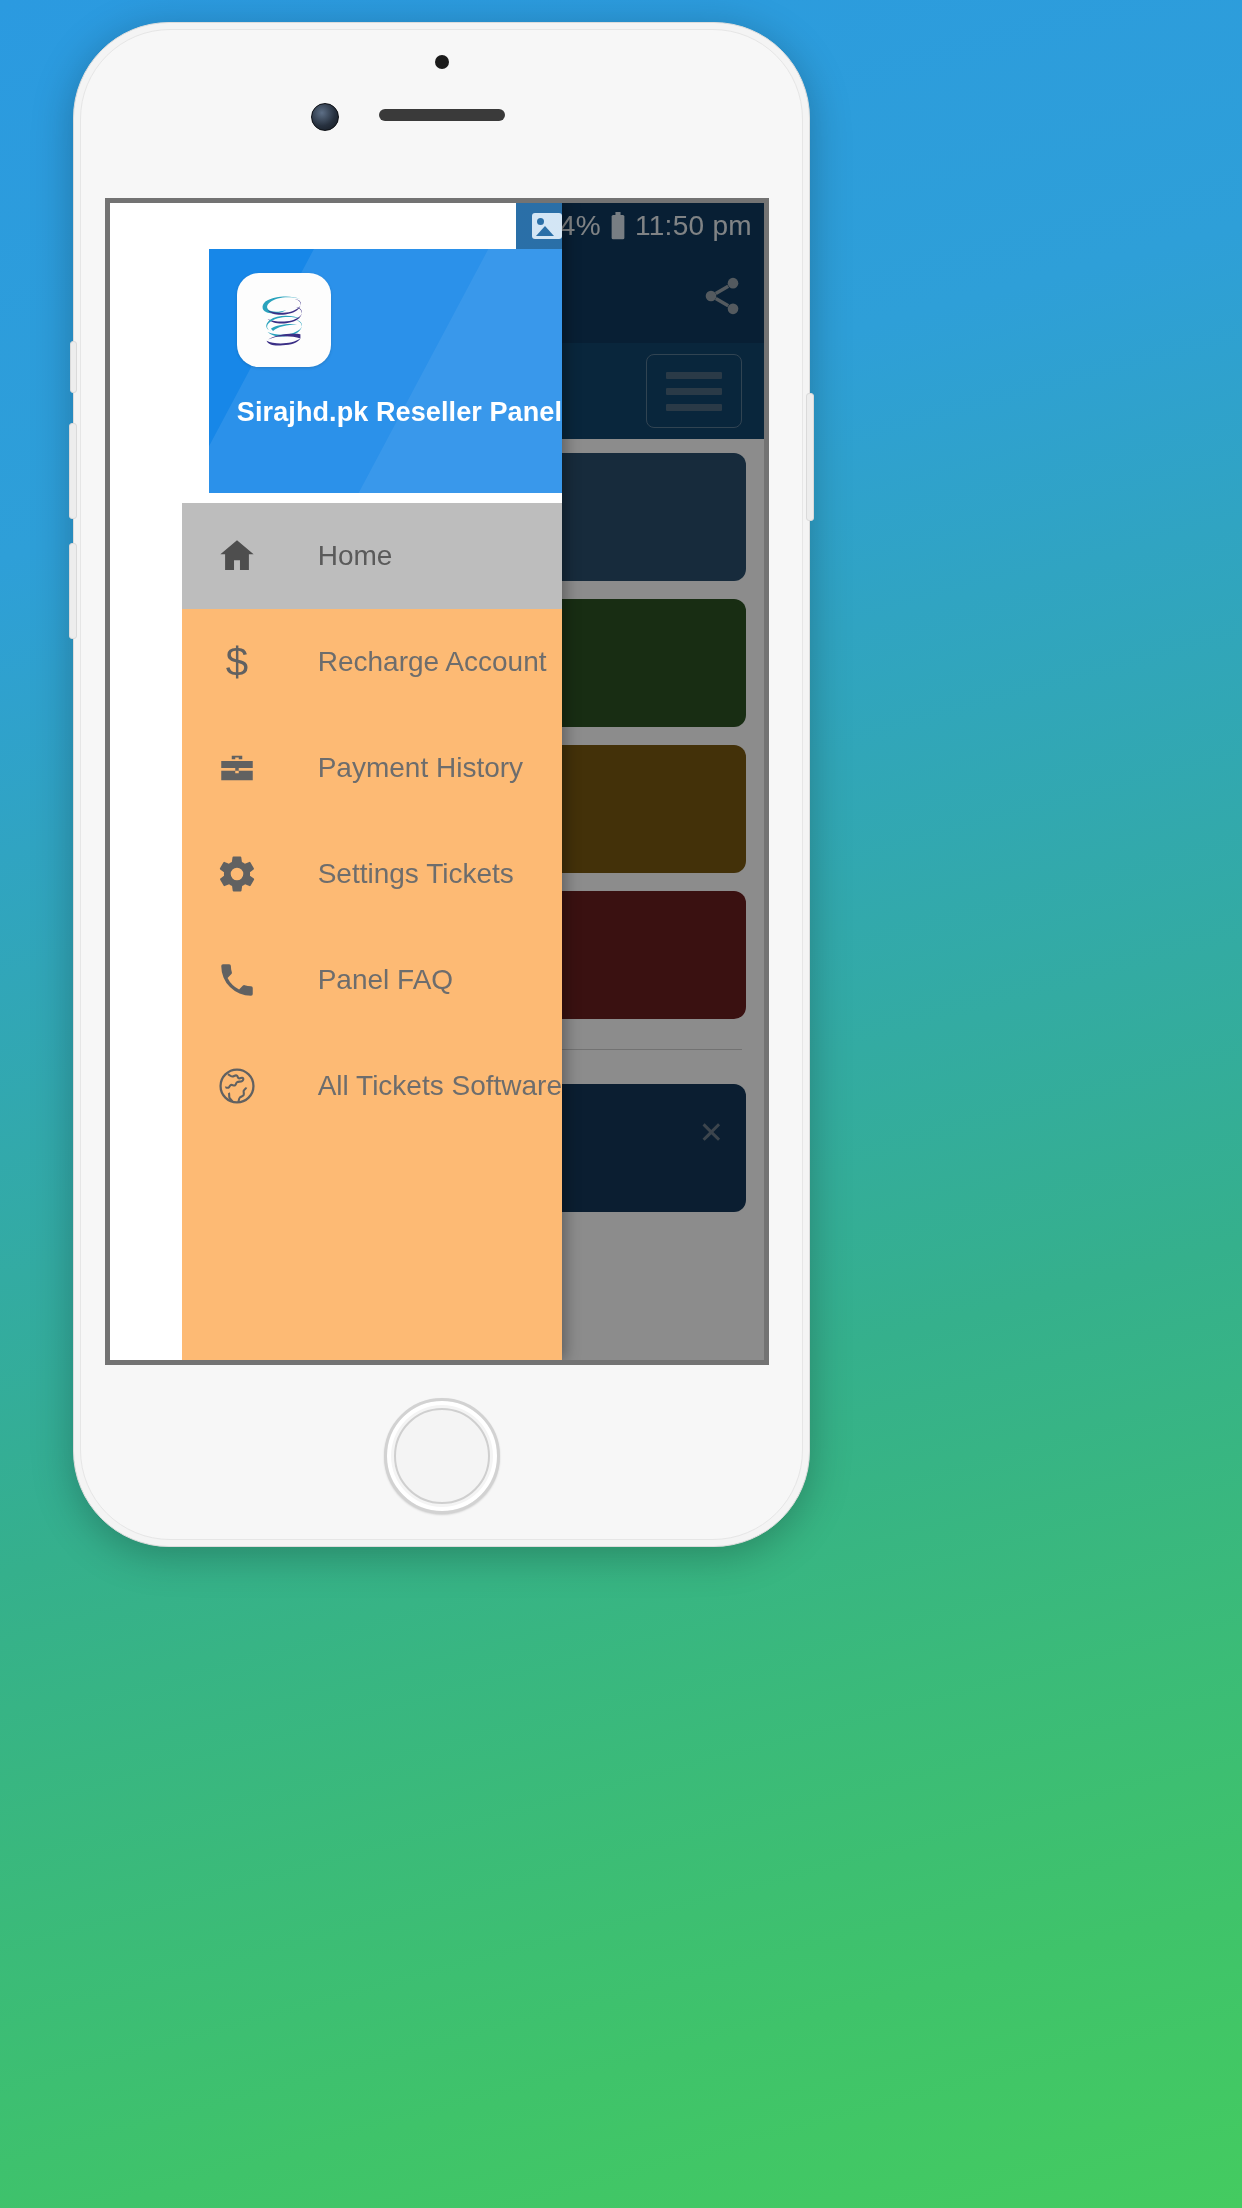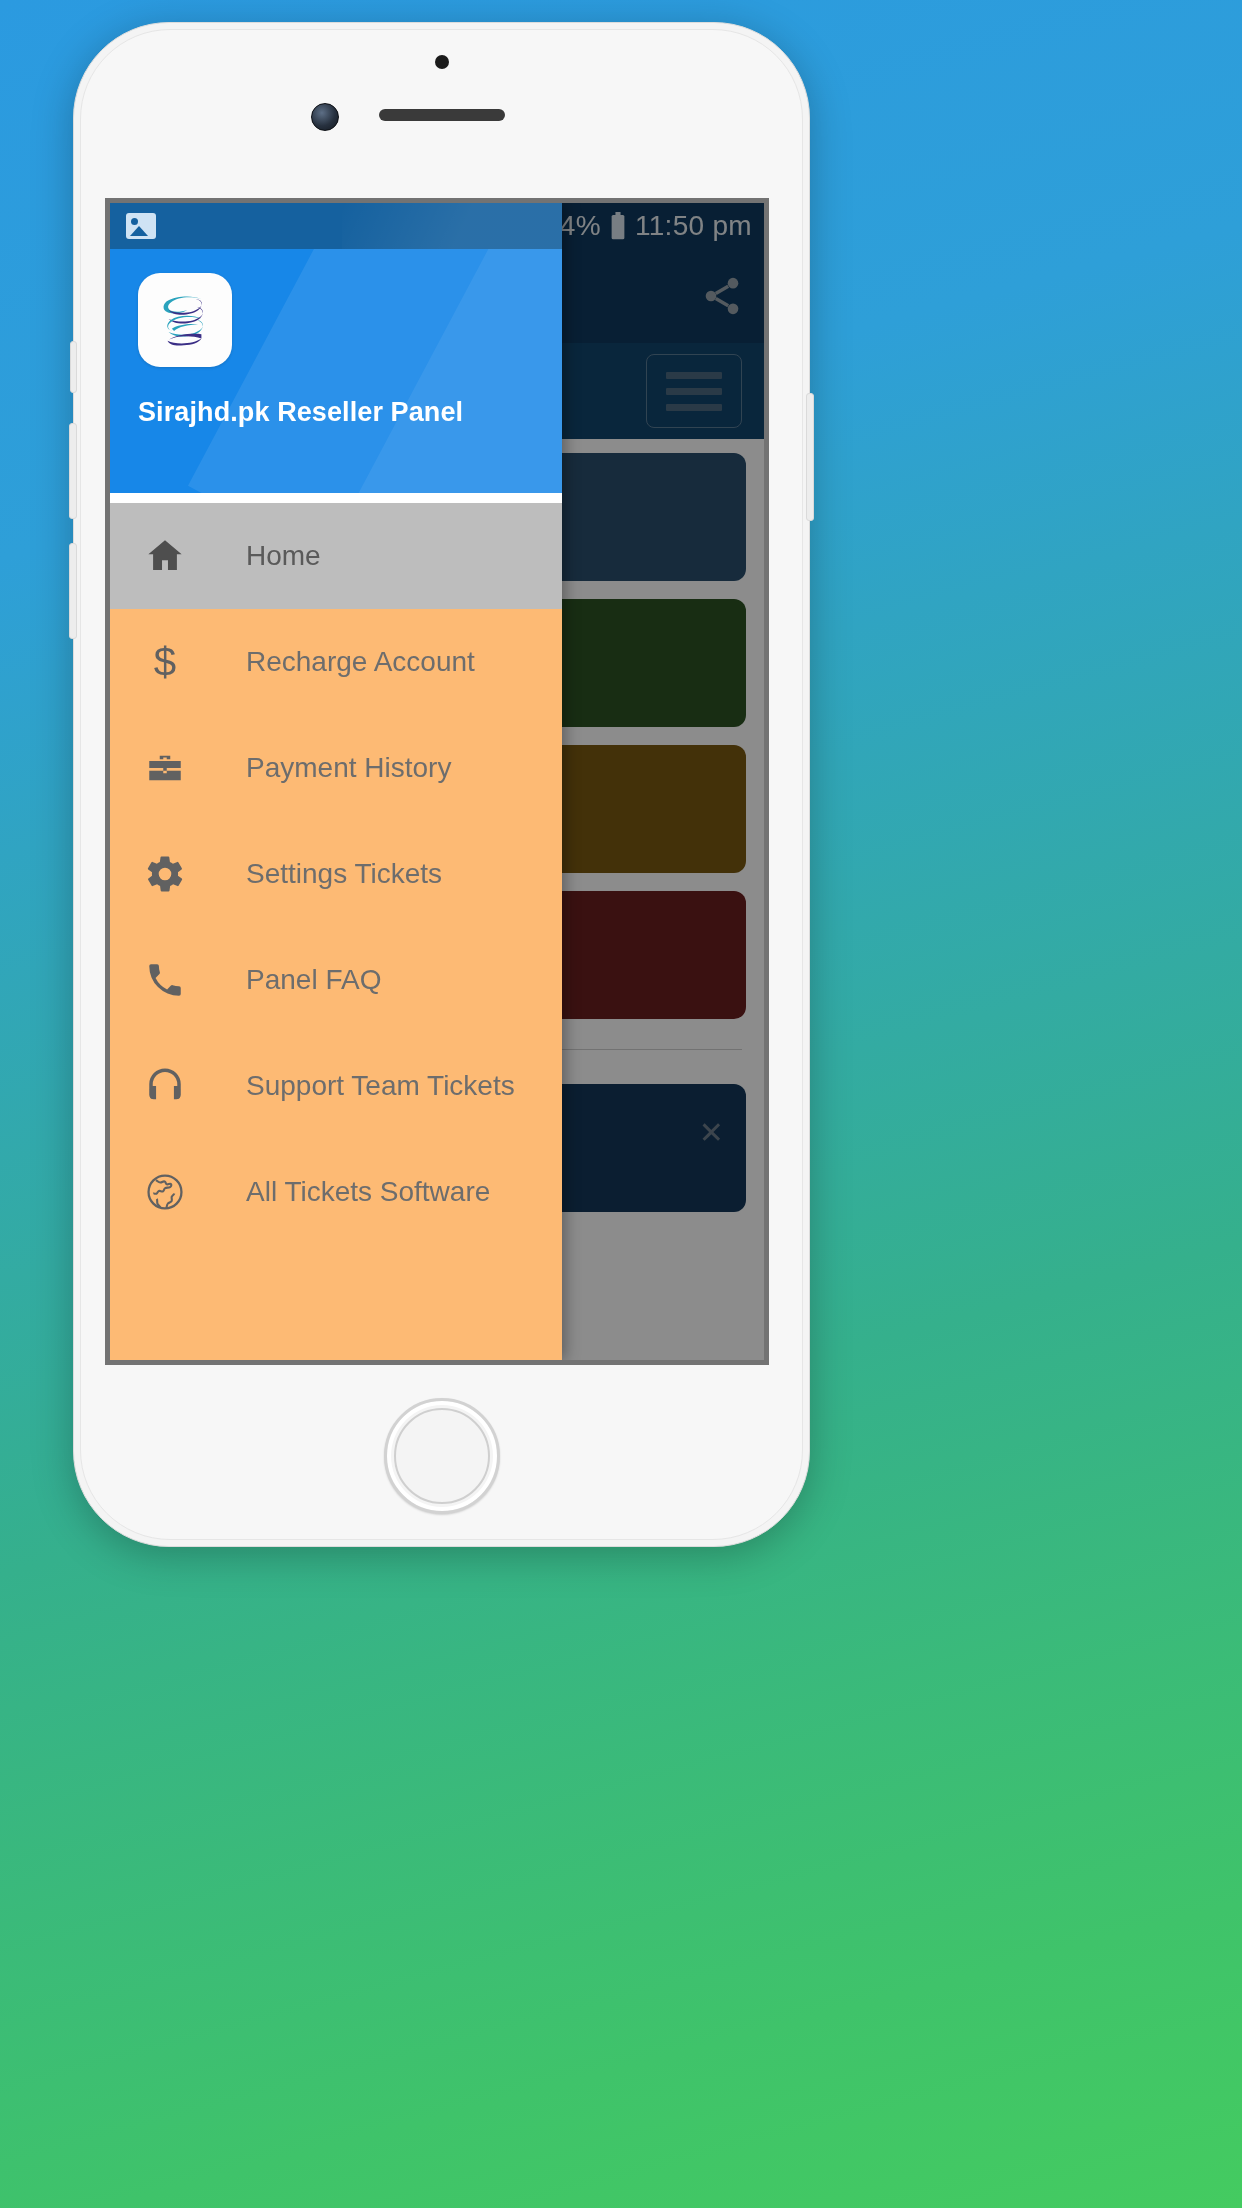--- a/index.html
+++ b/index.html
@@ -154,20 +154,21 @@
   }
 
   
   #nav-drawer {
     position: absolute; top: 0; left: 0; bottom: 0;
     width: 452px;
     background: #ffffff;
     box-shadow: 3px 0 14px rgba(0,0,0,0.35);
     display: flex; flex-direction: column;
     overflow: hidden;
+    align-items: flex-end;
   }
   #drawer-statusbar {
     height: 46px; flex: 0 0 46px;
     background: #15619f;
     position: relative;
     display: flex; align-items: center; padding-left: 16px;
   }
   #drawer-statusbar::after {
     content: ""; position: absolute; right: 0; top: 0; bottom: 0; width: 220px;
     background: linear-gradient(115deg, rgba(255,255,255,0) 0%, rgba(255,255,255,0.09) 55%);
@@ -410,30 +411,20 @@
 
         <div class="drawer-item">
           <span class="di-icon">
             <svg width="42" height="42" viewBox="0 0 24 24" fill="currentColor">
               <path d="M6.6 10.8a15.1 15.1 0 006.6 6.6l2.2-2.2a1 1 0 011-.24 11.4 11.4 0 003.6.57 1 1 0 011 1V20a1 1 0 01-1 1A17 17 0 013 4a1 1 0 011-1h3.5a1 1 0 011 1c0 1.25.2 2.46.57 3.6a1 1 0 01-.25 1z"></path>
             </svg>
           </span>
           <span class="di-label">Panel FAQ</span>
         </div>
 
-        <div class="drawer-item">
-          <span class="di-icon">
-            <svg width="42" height="42" viewBox="0 0 24 24" fill="currentColor">
-              <path d="M12 2a9 9 0 00-9 9v6a2.6 2.6 0 002.6 2.6h1.3V12H5V11a7 7 0 0114 0v1h-1.9v7.6h1.3A2.6 2.6 0 0021 17v-6a9 9 0 00-9-9z"></path>
-              <rect x="3.4" y="12.4" width="3.4" height="7" rx="1.4"></rect>
-              <rect x="17.2" y="12.4" width="3.4" height="7" rx="1.4"></rect>
-            </svg>
-          </span>
-          <span class="di-label">Support Team Tickets</span>
-        </div>
 
         <div class="drawer-item">
           <span class="di-icon">
             <svg width="42" height="42" viewBox="0 0 24 24">
               <circle cx="12" cy="12" r="9.4" fill="none" stroke="currentColor" stroke-width="1.3"></circle>
               <path d="M6.8 5.2c1.1.6 1.4 1.5 2.6 1.4.9-.1 1.5-.9 2.4-.6.8.3.4 1.3 1.2 1.6.9.3 1.6-.6 2.3-.2.6.4.3 1.4-.4 1.8-.9.5-2 .1-2.8.6-.7.4-.5 1.4-1.2 1.8-.8.4-1.6-.5-2.4-.2-.7.3-.7 1.3-1.4 1.6-.6.2-1.3-.3-1.8-.1M12.8 21.3c.2-1 .2-2.1.9-2.8.6-.6 1.7-.6 2.1-1.4.4-.8-.3-1.7.1-2.5.3-.7 1.2-1 1.4-1.8M9.4 21c-.3-1-1.3-1.4-1.7-2.3-.4-.9.1-2-.4-2.8" fill="none" stroke="currentColor" stroke-width="1.2"></path>
             </svg>
           </span>
           <span class="di-label">All Tickets Software</span>
         </div>

